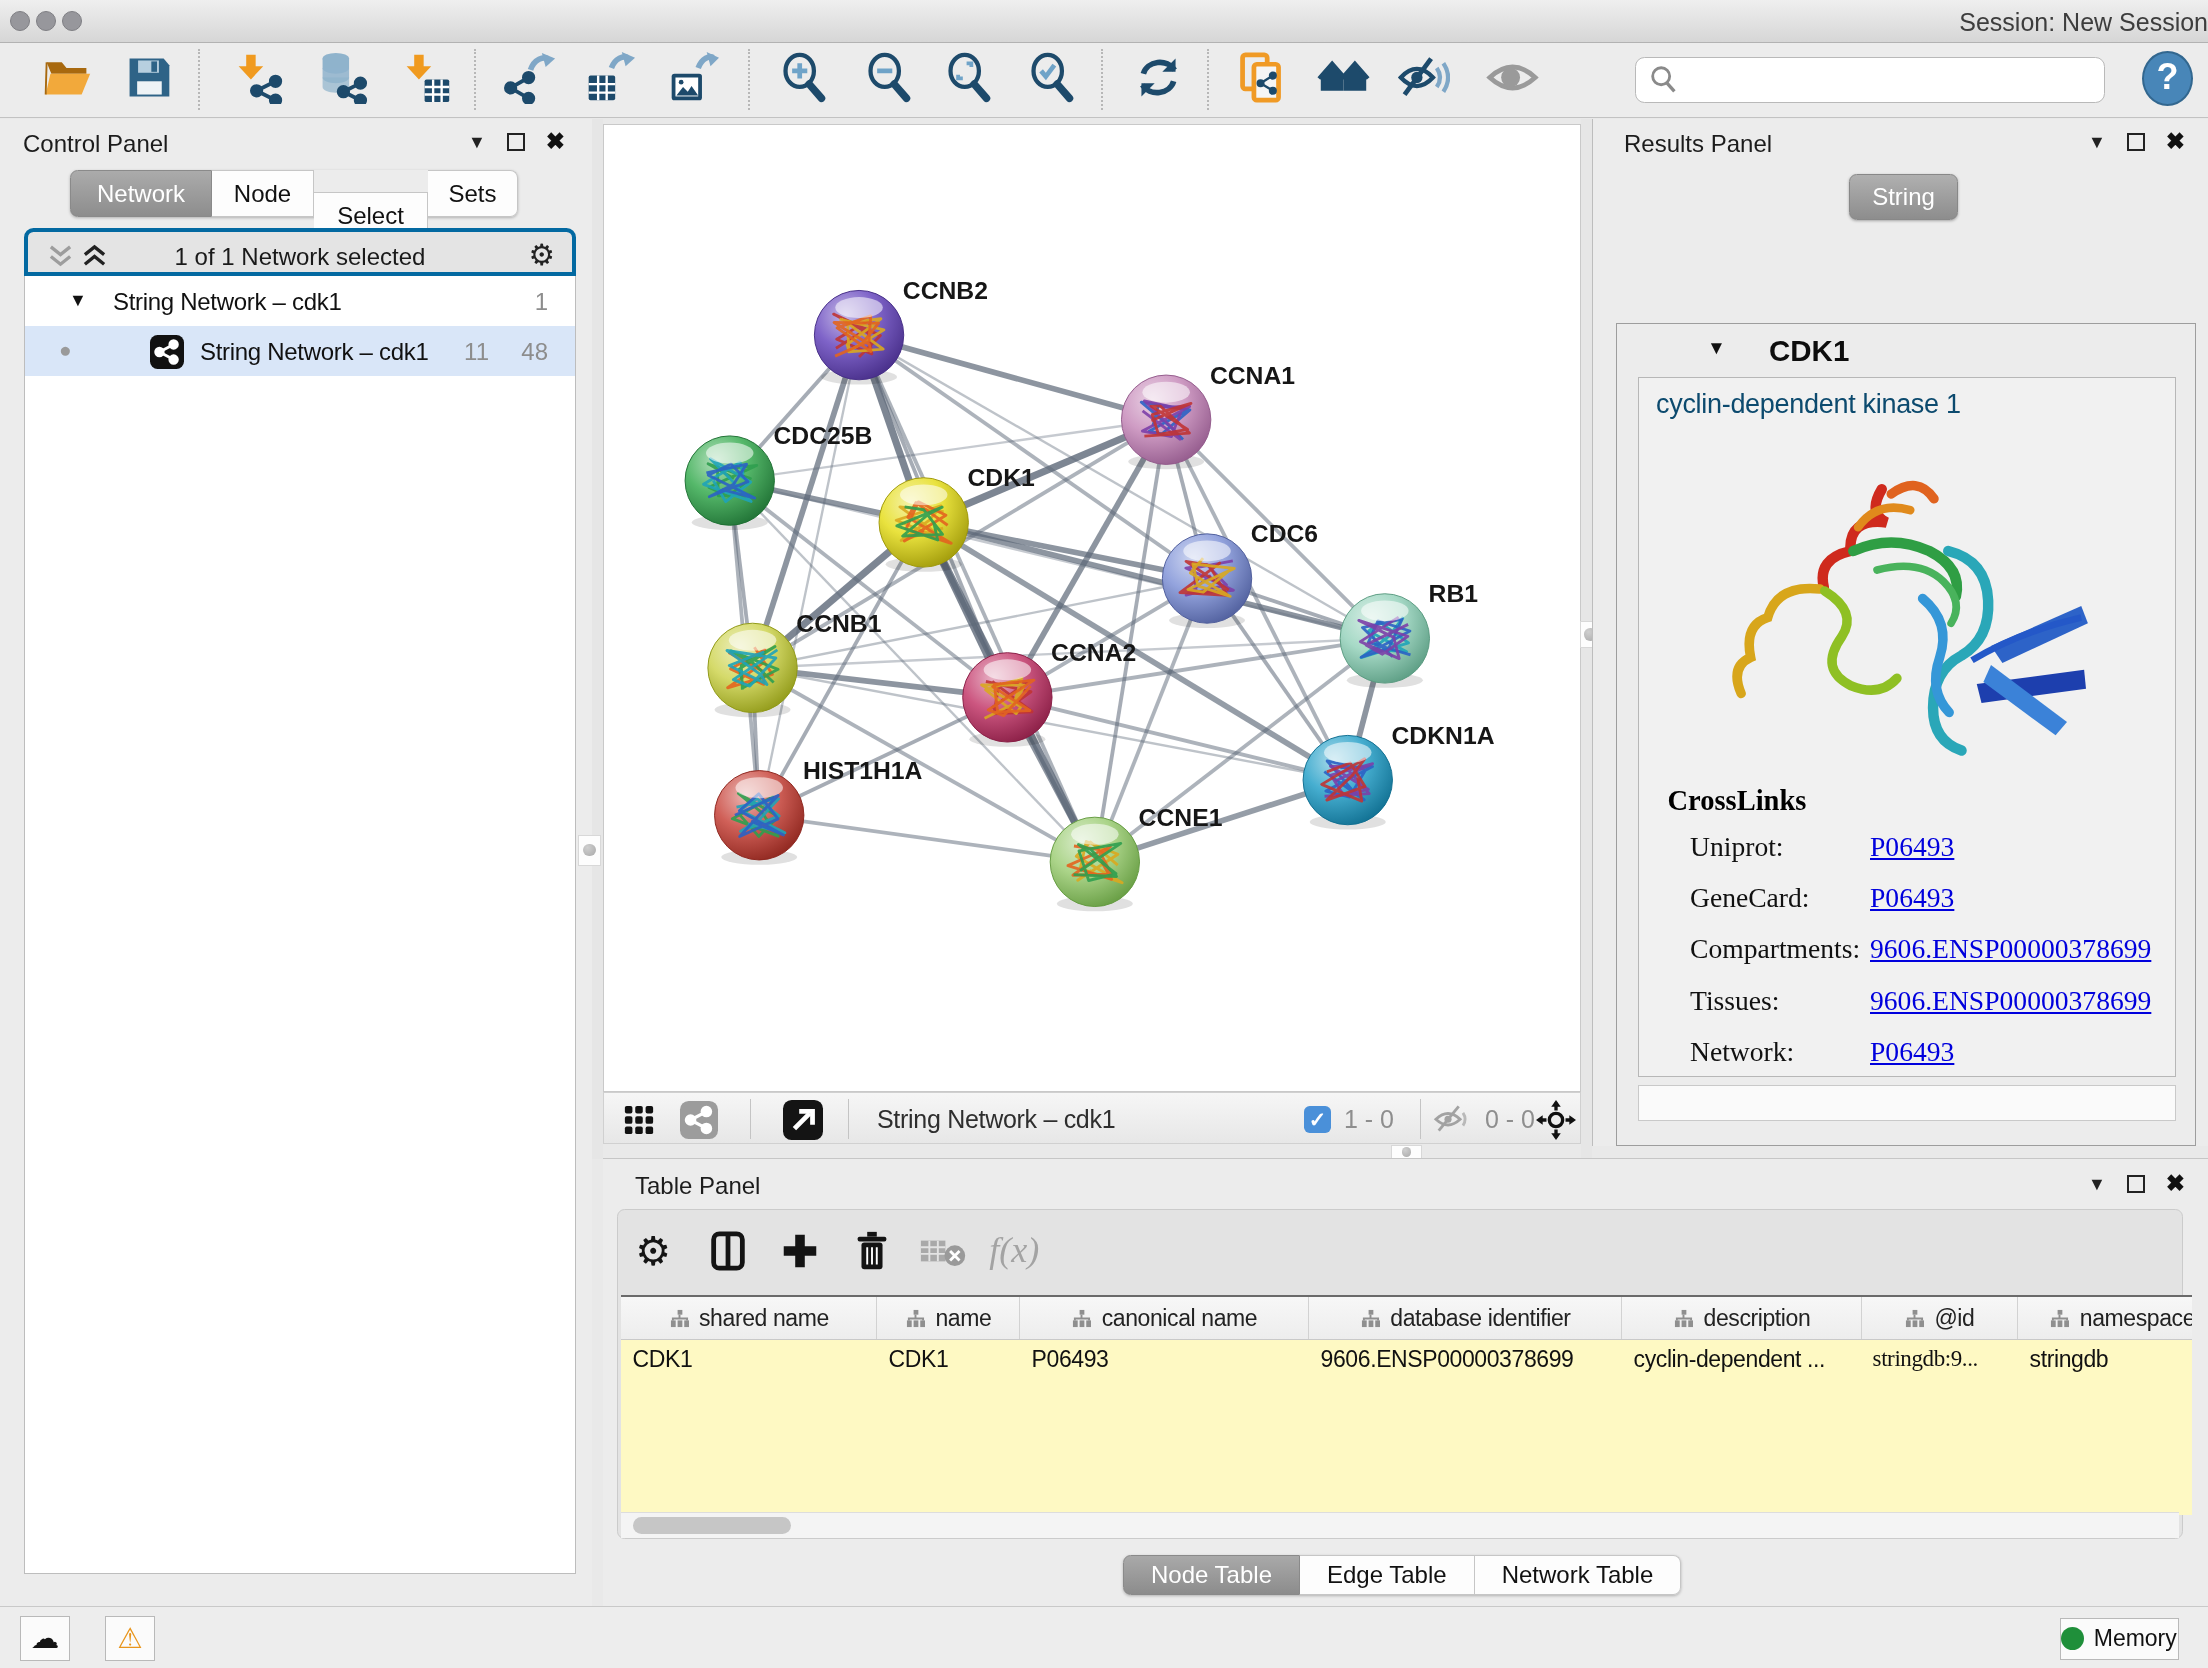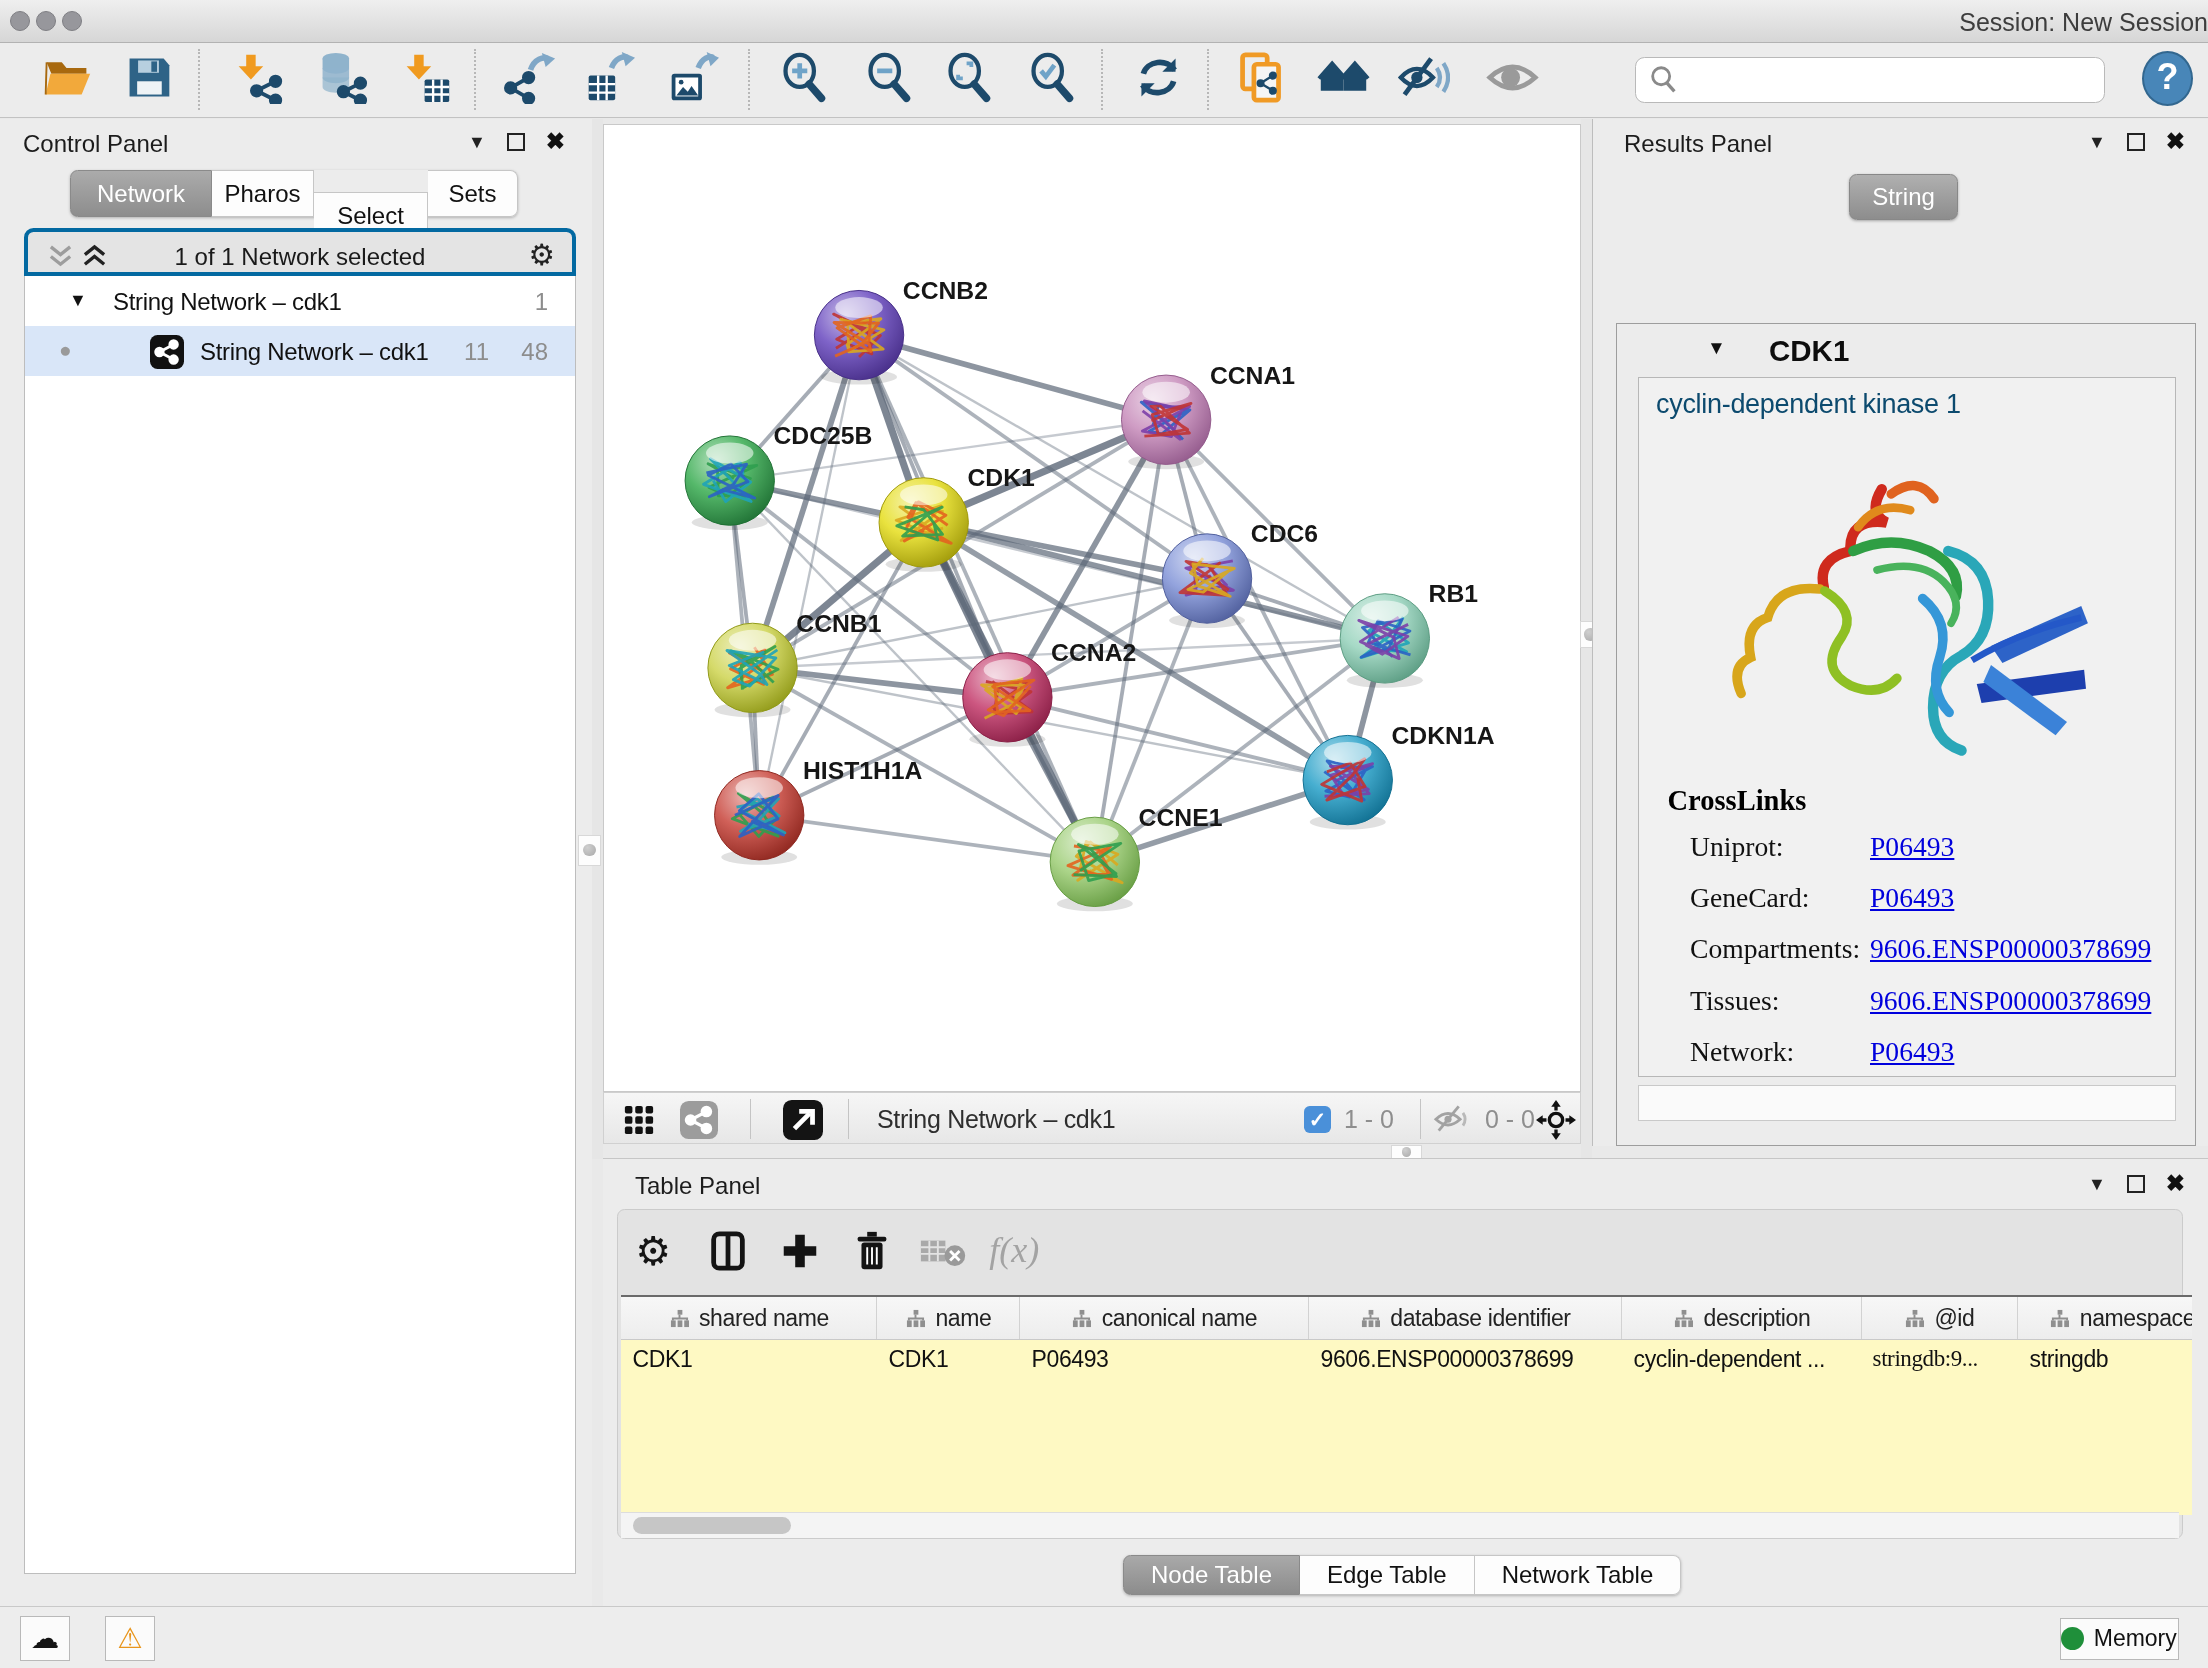--- a/index.html
+++ b/index.html
@@ -314,21 +314,21 @@
 
   <div id="control-panel">
     <div class="ptitle" style="position:absolute;left:23px;top:11.4px">Control Panel</div>
     <div class="pctrl" style="position:absolute;right:27px;top:11.4px">
       <span class="tri">▼</span>
       <span class="fsq"></span>
       <span class="px">✖</span>
     </div>
     <div id="cp-tabs">
         <div class="tab sel" style="width: 142px;">Network</div>
-        <div class="tab" style="width: 102px;">Pharos</div>
+        <div class="tab" style="width: 102px;">Node</div>
         <div class="tab" style="width: 114px; margin-top: 22px;">Select</div>
         <div class="tab" style="width: 90px;">Sets</div>
       </div>
     <div id="cp-summary">
       <svg style="position:absolute;left:19px;top:12.4px" width="27" height="25" viewBox="0 0 28 26">
           <path d="M4 3l10 8 10-8M4 13l10 8 10-8" stroke="#9d9d9d" stroke-width="3.5" fill="none"></path>
         </svg>
       <svg style="position:absolute;left:53px;top:12.4px" width="27" height="25" viewBox="0 0 28 26">
           <path d="M4 11 14 3l10 8M4 21l10-8 10 8" stroke="#222" stroke-width="3.5" fill="none"></path>
         </svg>

